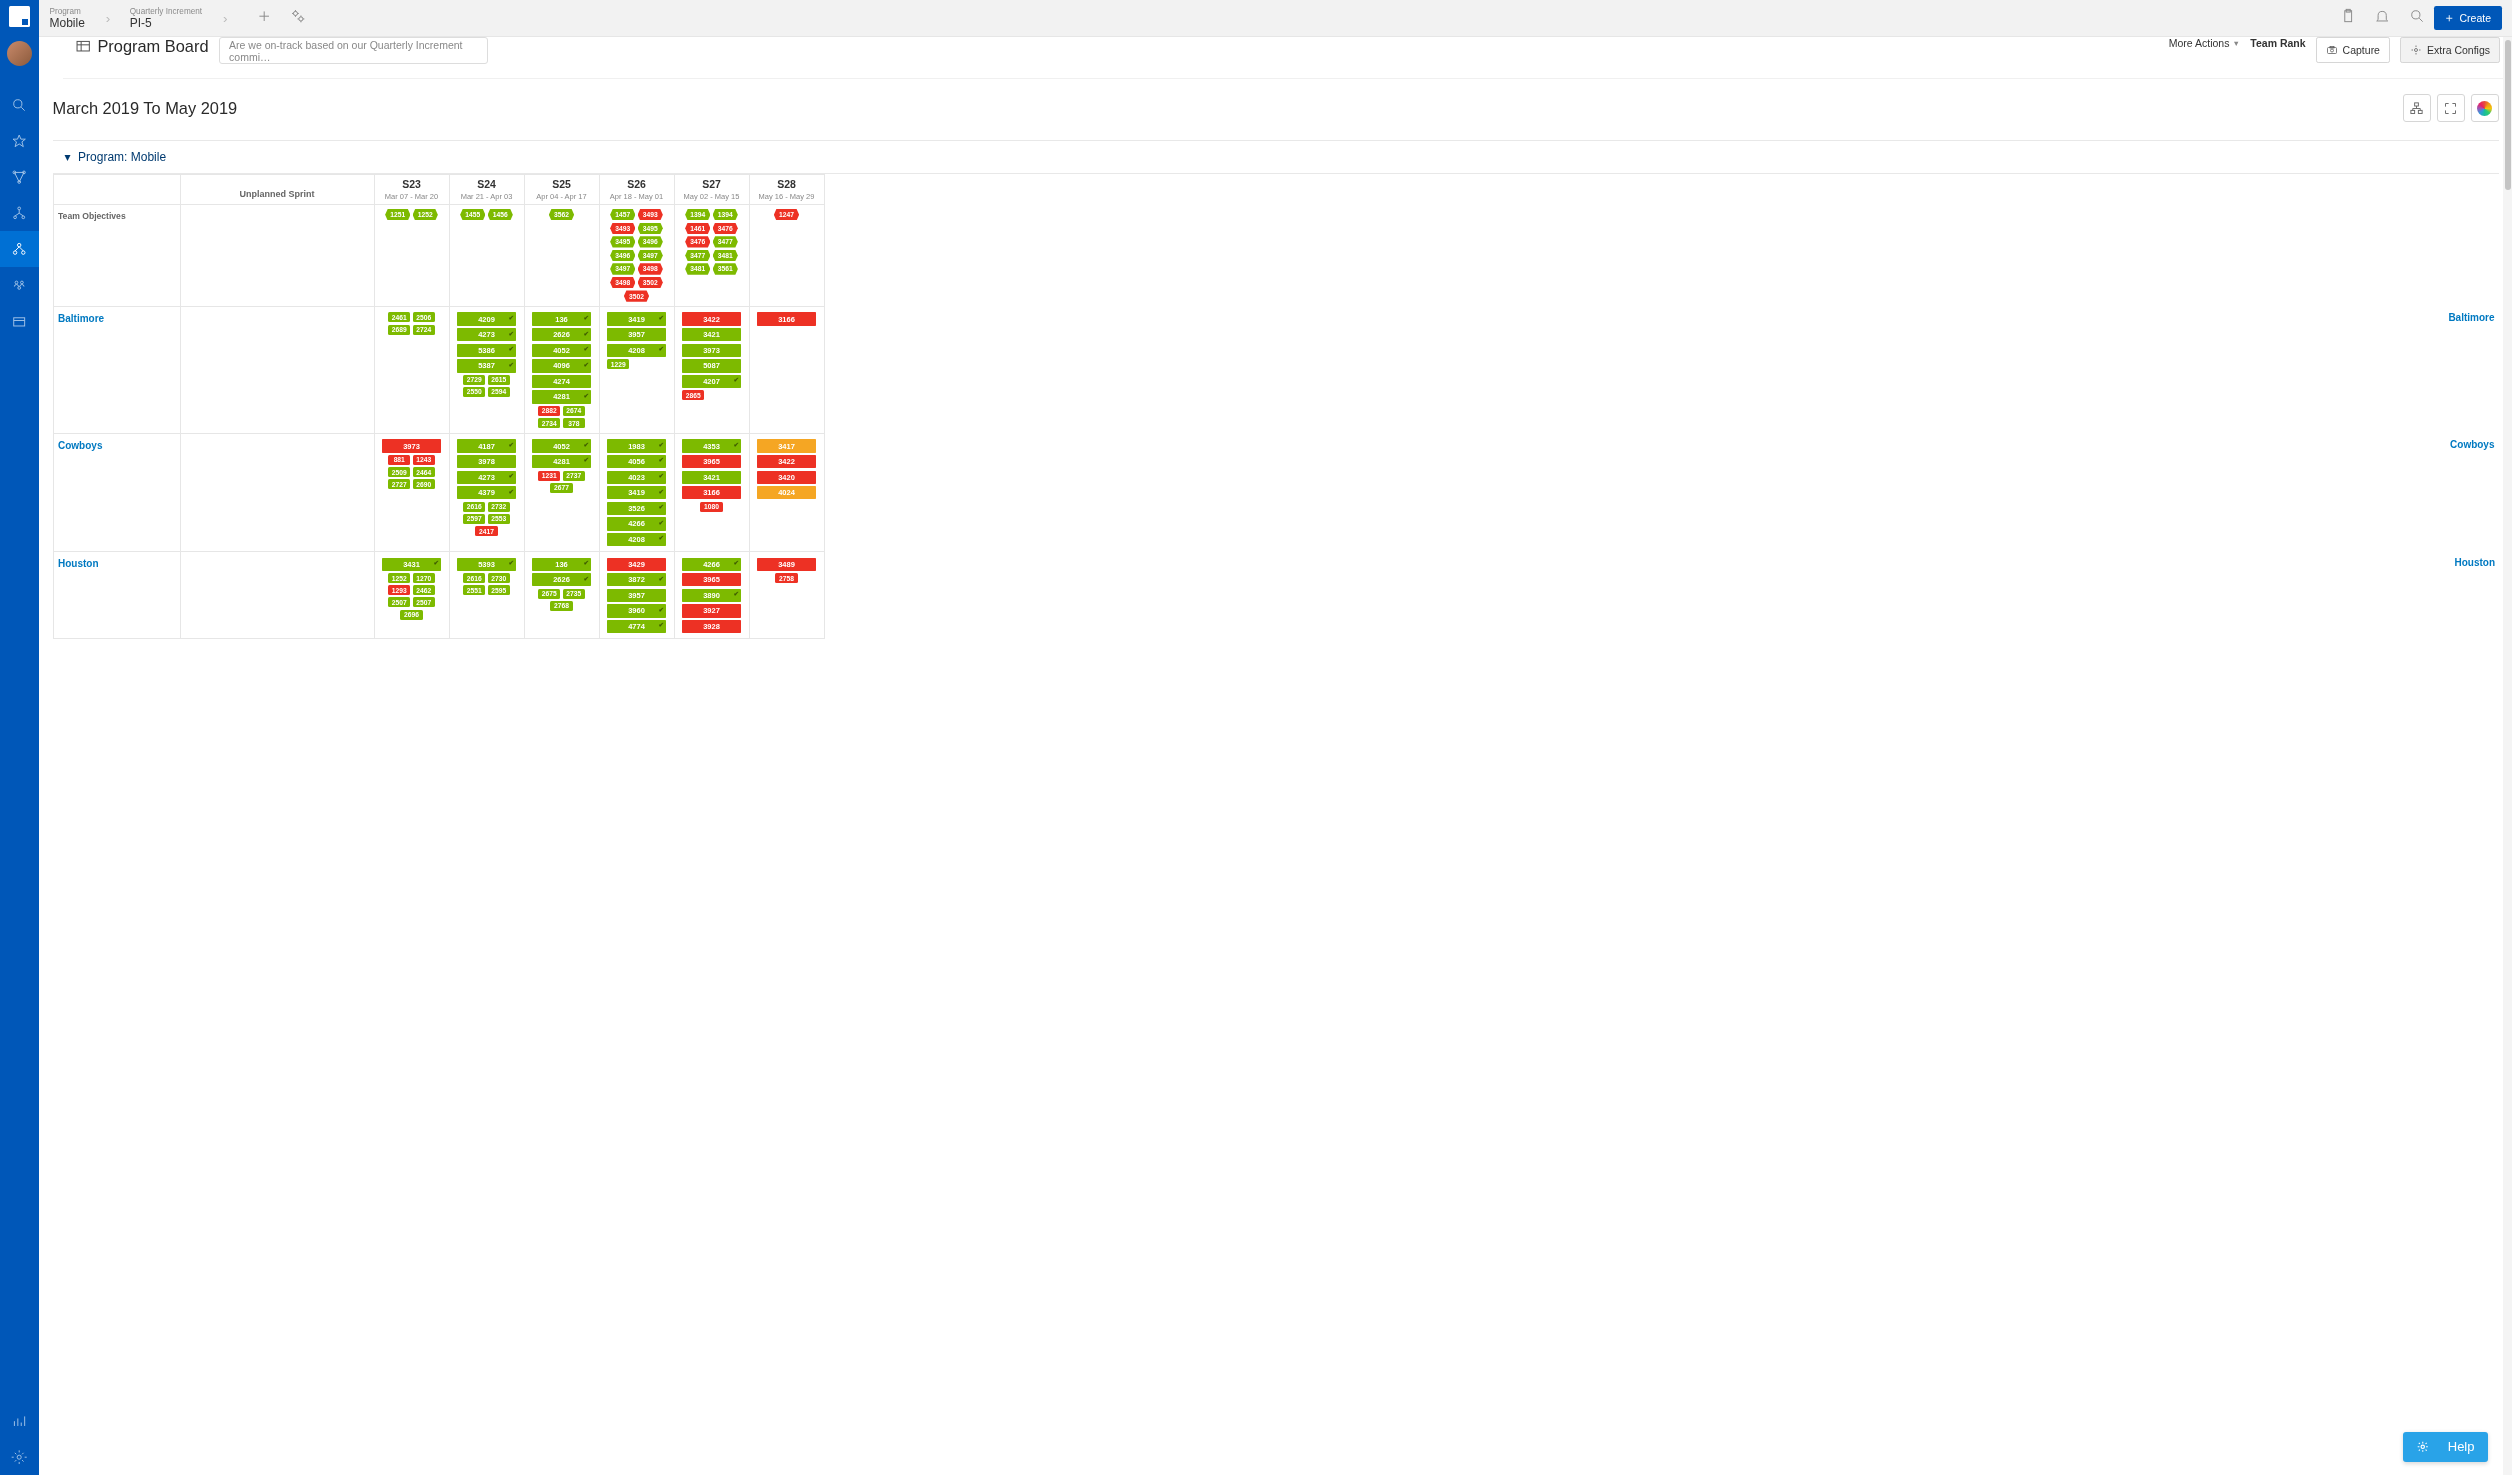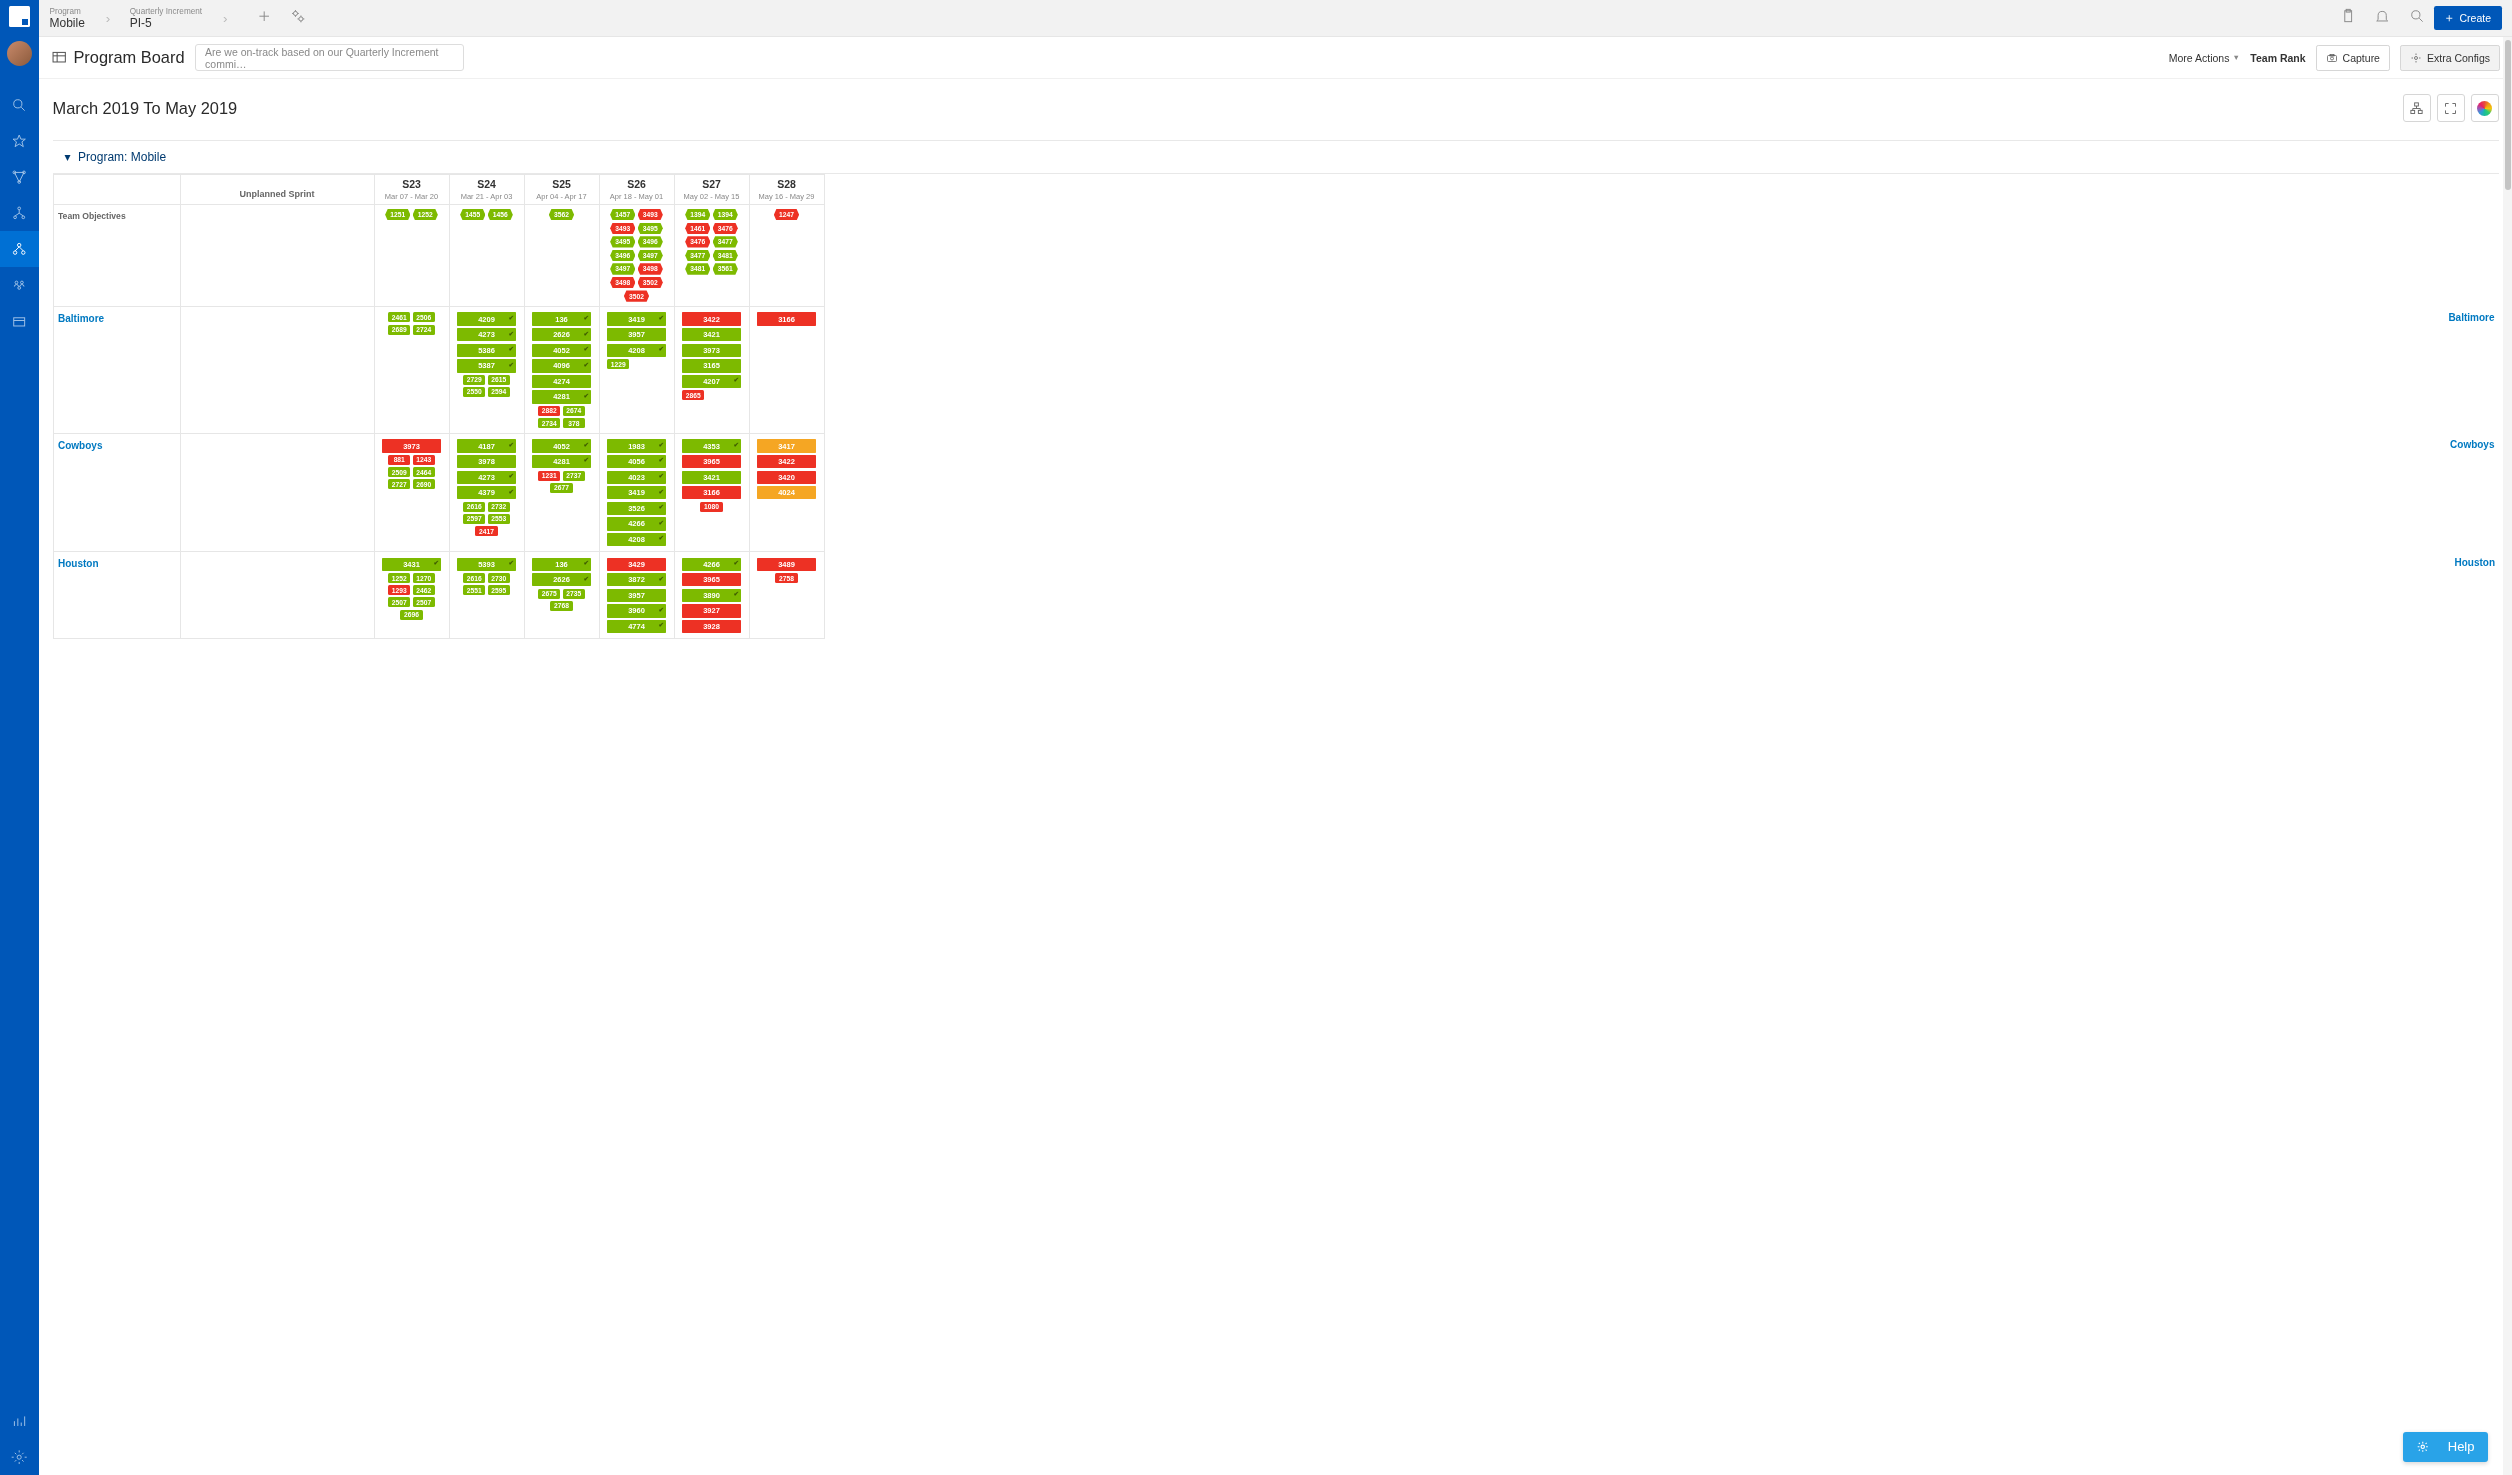--- a/index.html
+++ b/index.html
@@ -22,21 +22,21 @@
 .crumb { display: flex; flex-direction: column; padding: 0 13.5px 0 0; }
 .crumb-label { font-size: 8.2px; color: #8b8b8b; }
 .crumb-value { font-size: 12px; color: #333; font-weight: 400; }
 .crumb-sep { color: #bbb; font-size: 13.5px; padding: 0 19.4px 0 7.5px; }
 .header-icon { color: #888; margin: 0 9px; cursor: pointer; }
 .header-icon svg { width: 16.4px; height: 16.4px; stroke: currentColor; fill: none; stroke-width: 1.4; }
 .header1 .spacer { flex: 1; }
 .create-btn { background: #0057b8; color: #fff; border: none; padding: 6px 10.5px; border-radius: 2.2px; font-size: 10.5px; display: flex; align-items: center; gap: 4.5px; cursor: pointer; }
 
 
-.header2 { height: 42px; display: flex; align-items: center; padding: 0 12px; gap: 10.5px; border-bottom: 0.7px solid #f0f0f0; }
+.header2 { height: 42px; display: flex; align-items: flex-start; padding: 0 12px; gap: 10.5px; border-bottom: 0.7px solid #f0f0f0; margin-left: 24px; }
 .page-title { font-size: 16.4px; color: #2a2a2a; font-weight: 500; display: flex; align-items: center; gap: 6px; }
 .page-title svg { width: 16.4px; height: 16.4px; stroke: #555; fill: none; stroke-width: 1.5; }
 .search-box { height: 27px; width: 269px; border: 0.7px solid #ddd; border-radius: 3px; padding: 0 9px; font-size: 10.5px; color: #888; display: flex; align-items: center; }
 .header2 .spacer { flex: 1; }
 .hdr-link { font-size: 10.5px; color: #333; cursor: pointer; display: flex; align-items: center; gap: 3px; }
 .hdr-btn { border: 0.7px solid #d6d6d6; background: #fff; padding: 6px 9px; border-radius: 2.2px; font-size: 10.5px; color: #333; display: flex; align-items: center; gap: 4.5px; cursor: pointer; }
 .hdr-btn.grey { background: #f2f2f2; }
 
 .content { flex: 1; overflow: auto; padding: 15px 13.5px 0 13.5px; }
 .date-row { display: flex; align-items: center; margin-bottom: 18px; }
@@ -386,21 +386,21 @@
                 <div class="card green">3957</div>
                 <div class="card green">4208<span class="chk">✔</span></div>
                 <div class="small-pair" style="justify-content:flex-start;padding-left:4.5px;">
                   <span class="pill green">1229</span>
                 </div>
               </td>
               <td class="sprint-col">
                 <div class="card red">3422</div>
                 <div class="card green">3421</div>
                 <div class="card green">3973</div>
-                <div class="card green">3165</div>
+                <div class="card green">5087</div>
                 <div class="card green">4207<span class="chk">✔</span></div>
                 <div class="small-pair" style="justify-content:flex-start;padding-left:4.5px;">
                   <span class="pill red">2865</span>
                 </div>
               </td>
               <td class="sprint-col">
                 <div class="card red">3166</div>
               </td>
               <td style="border:none;" class="team-link-right"><span class="team-link">Baltimore</span></td>
             </tr>

